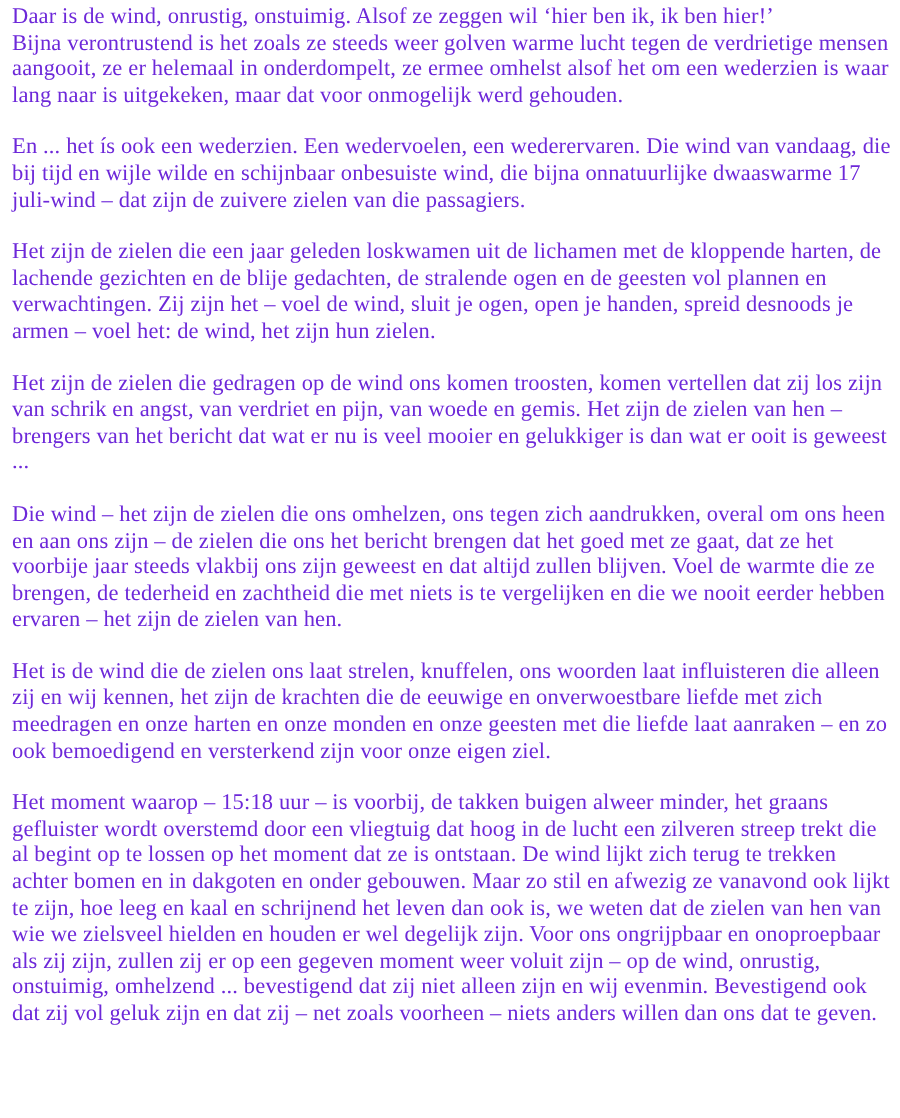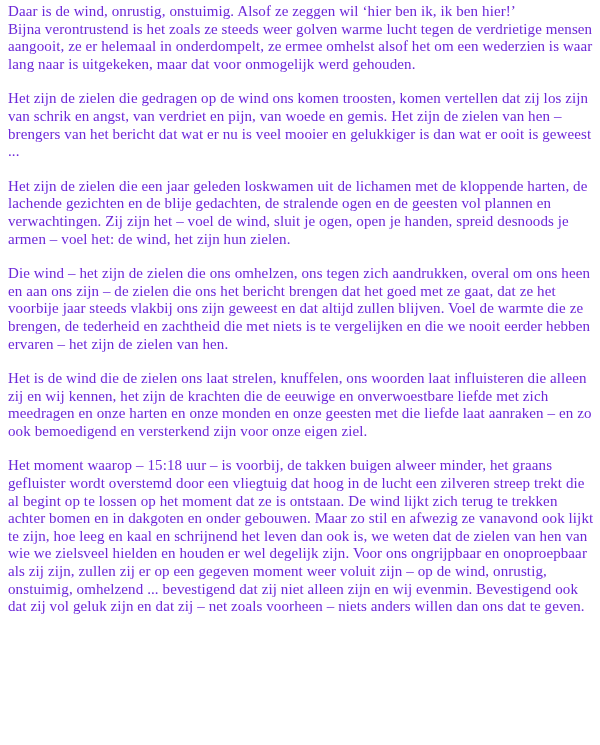--- a/index.html
+++ b/index.html
@@ -24,18 +24,19 @@
     white-space: pre-line;
     letter-spacing: 0.1px;
   }
 </style>
 </head>
 <body>
 
 <div class="page">
   <p class="para">Daar is de wind, onrustig, onstuimig. Alsof ze zeggen wil ‘hier ben ik, ik ben hier!’
 Bijna verontrustend is het zoals ze steeds weer golven warme lucht tegen de verdrietige mensen aangooit, ze er helemaal in onderdompelt, ze ermee omhelst alsof het om een wederzien is waar lang naar is uitgekeken, maar dat voor onmogelijk werd gehouden.</p>
+  <p class="para">En ... het ís ook een wederzien. Een wedervoelen, een wederervaren. Die wind van vandaag, die bij tijd en wijle wilde en schijnbaar onbesuiste wind, die bijna onnatuurlijke dwaaswarme 17 juli-wind – dat zijn de zuivere zielen van die passagiers.</p>
+  <p class="para">Het zijn de zielen die een jaar geleden loskwamen uit de lichamen met de kloppende harten, de lachende gezichten en de blije gedachten, de stralende ogen en de geesten vol plannen en verwachtingen. Zij zijn het – voel de wind, sluit je ogen, open je handen, spreid desnoods je armen – voel het: de wind, het zijn hun zielen.</p>
   <p class="para">Het zijn de zielen die gedragen op de wind ons komen troosten, komen vertellen dat zij los zijn van schrik en angst, van verdriet en pijn, van woede en gemis. Het zijn de zielen van hen – brengers van het bericht dat wat er nu is veel mooier en gelukkiger is dan wat er ooit is geweest ...</p>
-  <p class="para">Het zijn de zielen die een jaar geleden loskwamen uit de lichamen met de kloppende harten, de lachende gezichten en de blije gedachten, de stralende ogen en de geesten vol plannen en verwachtingen. Zij zijn het – voel de wind, sluit je ogen, open je handen, spreid desnoods je armen – voel het: de wind, het zijn hun zielen.</p>
   <p class="para">Die wind – het zijn de zielen die ons omhelzen, ons tegen zich aandrukken, overal om ons heen en aan ons zijn – de zielen die ons het bericht brengen dat het goed met ze gaat, dat ze het voorbije jaar steeds vlakbij ons zijn geweest en dat altijd zullen blijven. Voel de warmte die ze brengen, de tederheid en zachtheid die met niets is te vergelijken en die we nooit eerder hebben ervaren – het zijn de zielen van hen.</p>
   <p class="para">Het is de wind die de zielen ons laat strelen, knuffelen, ons woorden laat influisteren die alleen zij en wij kennen, het zijn de krachten die de eeuwige en onverwoestbare liefde met zich meedragen en onze harten en onze monden en onze geesten met die liefde laat aanraken – en zo ook bemoedigend en versterkend zijn voor onze eigen ziel.</p>
   <p class="para">Het moment waarop – 15:18 uur – is voorbij, de takken buigen alweer minder, het graans gefluister wordt overstemd door een vliegtuig dat hoog in de lucht een zilveren streep trekt die al begint op te lossen op het moment dat ze is ontstaan. De wind lijkt zich terug te trekken achter bomen en in dakgoten en onder gebouwen. Maar zo stil en afwezig ze vanavond ook lijkt te zijn, hoe leeg en kaal en schrijnend het leven dan ook is, we weten dat de zielen van hen van wie we zielsveel hielden en houden er wel degelijk zijn. Voor ons ongrijpbaar en onoproepbaar als zij zijn, zullen zij er op een gegeven moment weer voluit zijn – op de wind, onrustig, onstuimig, omhelzend ... bevestigend dat zij niet alleen zijn en wij evenmin. Bevestigend ook dat zij vol geluk zijn en dat zij – net zoals voorheen – niets anders willen dan ons dat te geven.</p>
 </div>
 
 </body></html>

